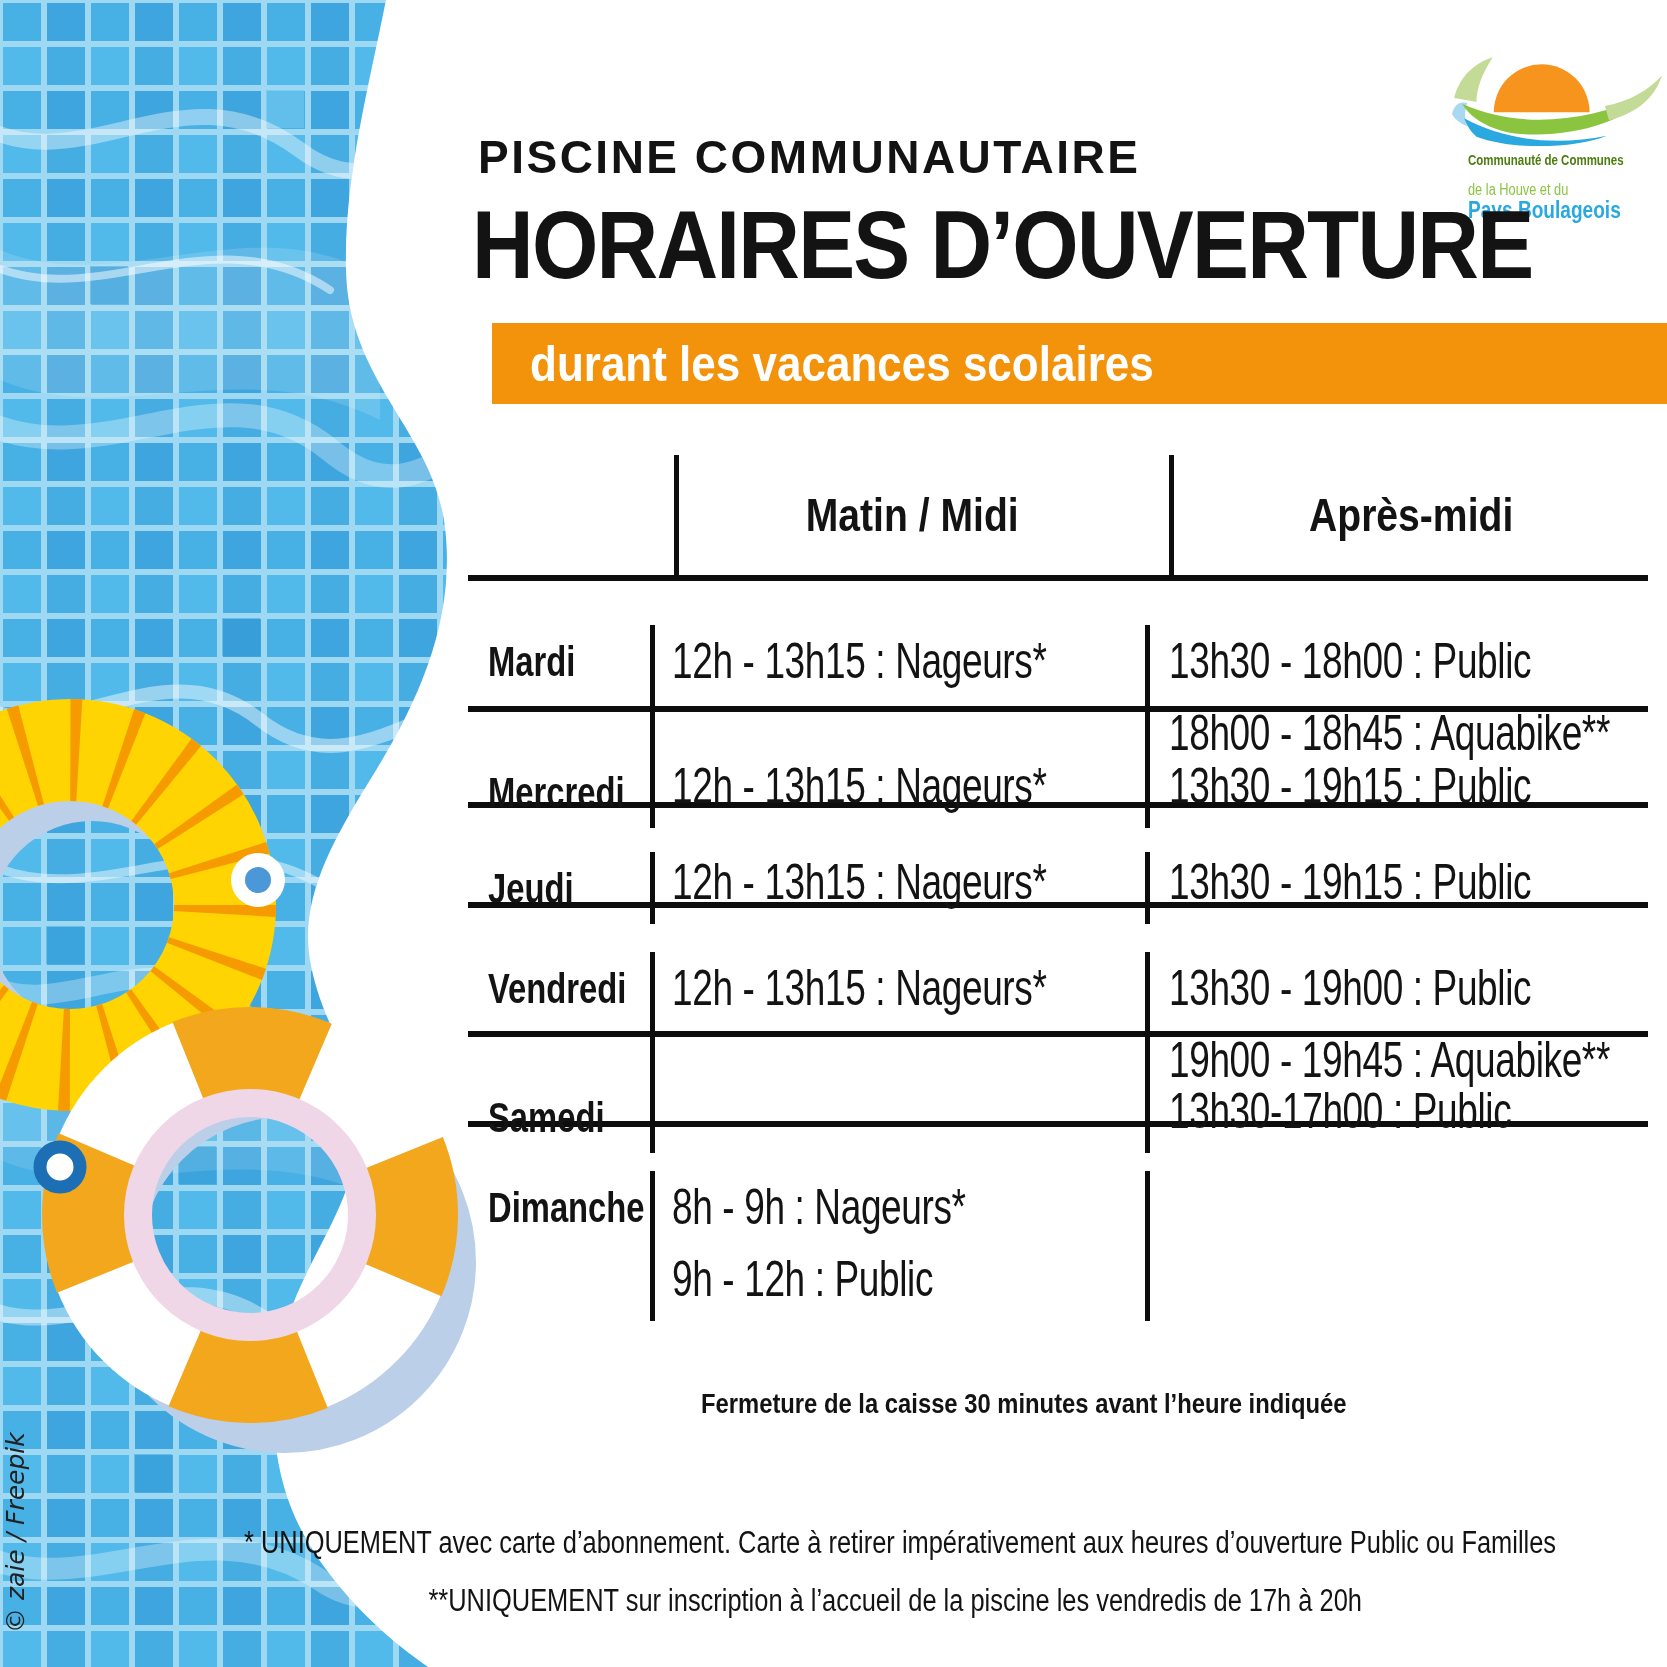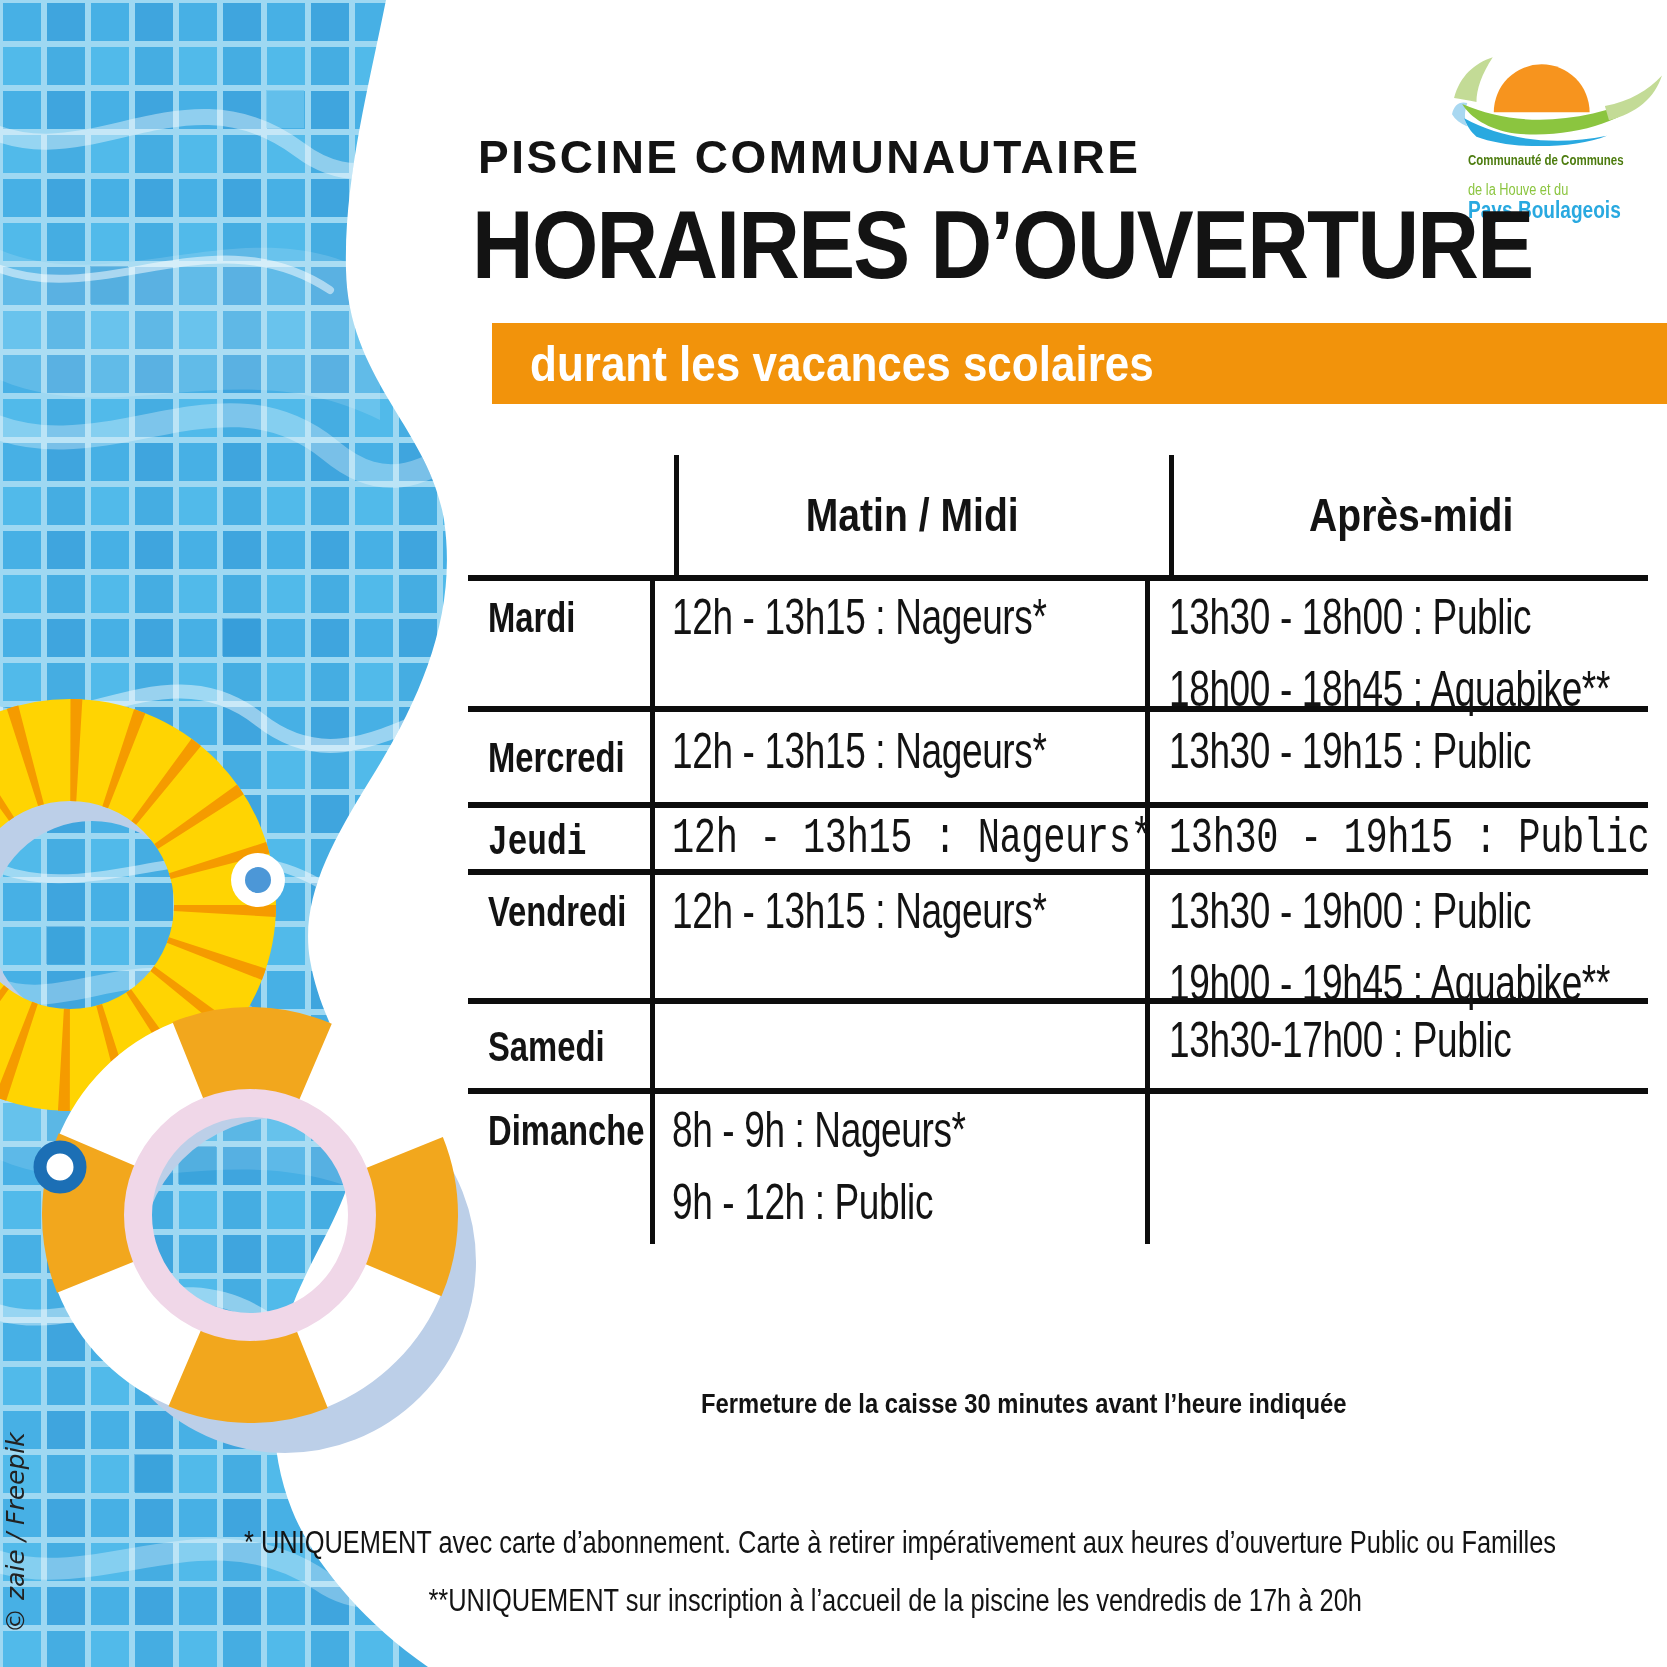--- a/index.html
+++ b/index.html
@@ -48,26 +48,26 @@
   .schedule{position:absolute;left:468px;top:455px;width:1180px;}
   .t-head,.t-row{display:grid;grid-template-columns:182px 495px 503px;}
   .t-head{height:126px;border-bottom:6px solid #0d0d0d;box-sizing:border-box;}
   .h-cell{display:flex;align-items:center;justify-content:center;
     font-size:46px;font-weight:bold;box-sizing:border-box;}
   .h-cell .sx{transform:scaleX(.85);}
   .h-cell.h-matin,.h-cell.h-apres{border-left:5px solid #0d0d0d;margin-left:24px;}
   .t-row{box-sizing:border-box;border-bottom:6px solid #0d0d0d;}
   .t-row:nth-child(1){height:131px;}
   .t-row:nth-child(2){height:96px;}
-  .t-row:nth-child(3){height:67px;font-family:Liberation Mono, monospace;}
+  .t-row:nth-child(3){height:100px;}
   .t-row:nth-child(4){height:129px;}
   .t-row:nth-child(5){height:90px;}
   .t-row:nth-child(6){height:135px;border-bottom:none;}
   .cell{display:flex;flex-direction:column;justify-content:center;
-    box-sizing:border-box;overflow:visible;}
+    box-sizing:border-box;overflow:visible;margin-top:44px;}
   .align-top .cell{justify-content:flex-start;padding-top:6px;}
   .matin-cell,.apres-cell{border-left:5px solid #0d0d0d;}
   .day-cell{padding-left:20px;}
   .matin-cell{padding-left:17px;}
   .apres-cell{padding-left:19px;}
   .line{line-height:61px;}
   .cell-text{font-size:50px;letter-spacing:-0.5px;transform:scaleX(.74);transform-origin:0 50%;}
   .day-text{font-size:42px;font-weight:bold;transform:scaleX(.78);transform-origin:0 50%;line-height:61px;}
   
   .notes{position:absolute;left:400px;top:1366px;width:1248px;text-align:center;}

